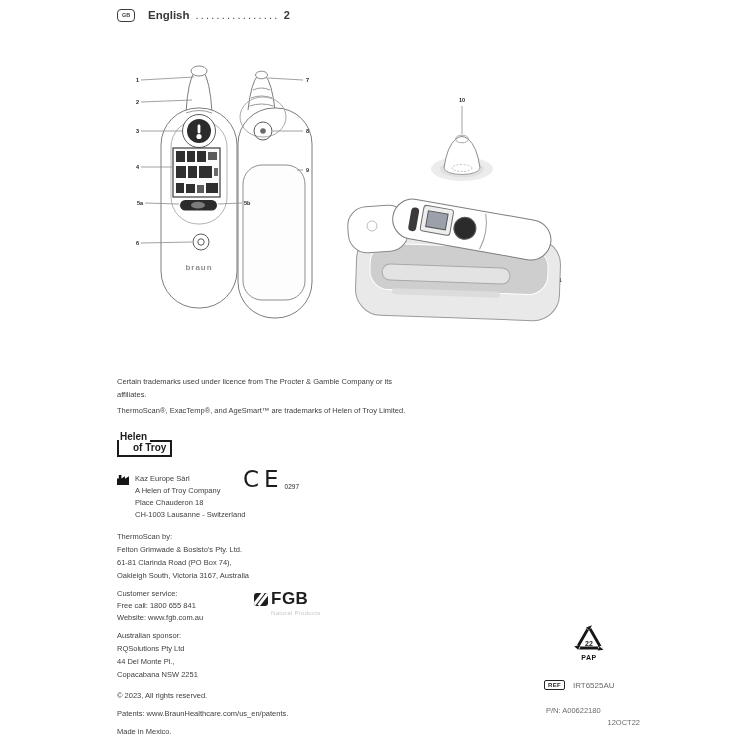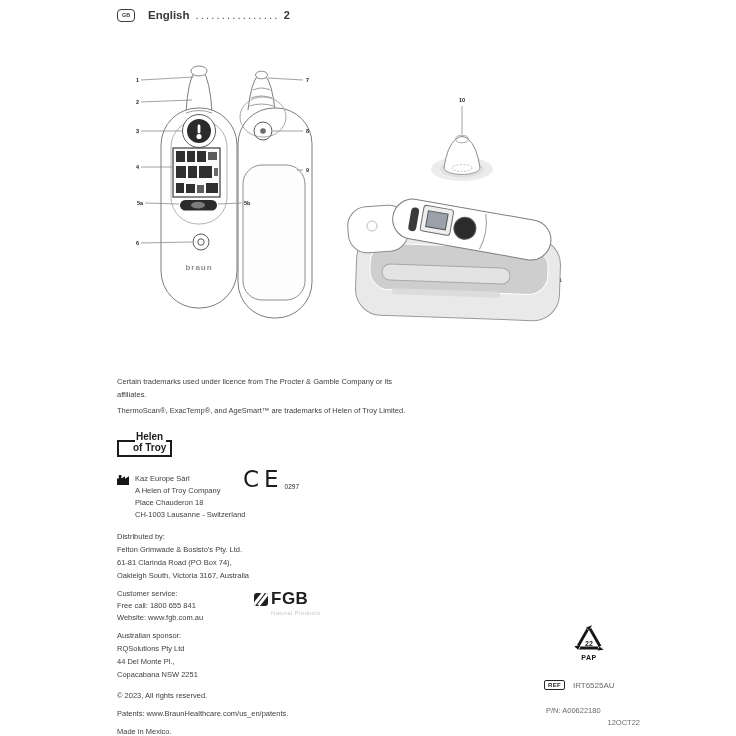--- a/index.html
+++ b/index.html
@@ -19,21 +19,21 @@
   
   .diagram { position:absolute; top:50px; left:110px; }
   .callout-label { font-size:5.5px; font-weight:bold; fill:#1c1c1c; }
   
   .tblock { position:absolute; left:117px; font-size:7.5px; line-height:13px; color:#414141; }
   .tm1 { top:375px; width:298px; }
   .tm2 { top:404px; width:420px; }
   
   .helen { position:absolute; left:117px; top:431px; width:62px; height:30px; }
   .helen-box { position:absolute; left:0; top:9px; width:55px; height:17px; border:2px solid #1b1b1b; }
-  .helen-l1 { position:absolute; left:18px; top:0px; background:#fff; padding:0 3px 0 1px;
+  .helen-l1 { position:absolute; left:2px; top:0px; background:#fff; padding:0 3px 0 1px;
               font-size:10px; font-weight:bold; color:#1b1b1b; }
   .helen-l2 { position:absolute; left:16px; top:11px; font-size:10px; font-weight:bold; color:#1b1b1b; }
   
   .mfr { top:473px; display:flex; }
   .factory-icon { width:12px; height:11px; margin-right:6px; margin-top:1px; flex:none; }
   .mfr-lines { line-height:12px; }
   .ce-wrap { position:absolute; left:243px; top:466px; display:flex; align-items:flex-end; }
   .ce-mark { font-family:"DejaVu Sans", sans-serif; font-size:23px; font-weight:400;
              letter-spacing:5px; color:#1d1d1d; line-height:26px; }
   .ce-num { font-size:6.5px; color:#2a2a2a; margin-left:1px; margin-bottom:2px; }
@@ -211,21 +211,21 @@
       <div>Place Chauderon 18</div>
       <div>CH-1003 Lausanne - Switzerland</div>
     </div>
   </div>
   <div class="ce-wrap">
     <span class="ce-mark">CE</span>
     <span class="ce-num">0297</span>
   </div>
 
   <div class="tblock dist">
-    <div class="heading-line">Distributed by:</div>
+    <div class="heading-line">ThermoScan by:</div>
     <div>Felton Grimwade &amp; Bosisto's Pty. Ltd.</div>
     <div>61-81 Clarinda Road (PO Box 74),</div>
     <div>Oakleigh South, Victoria 3167, Australia</div>
   </div>
 
   <div class="tblock cs">
     <div>Customer service:</div>
     <div>Free call: 1800 655 841</div>
     <div>Website: www.fgb.com.au</div>
   </div>

